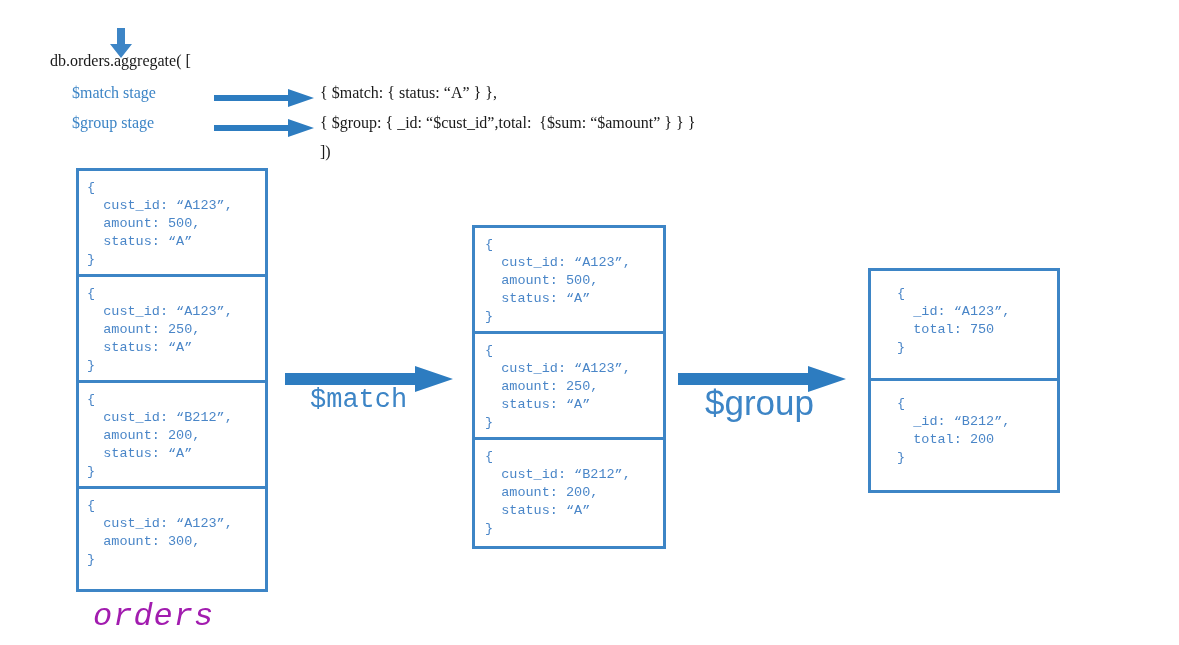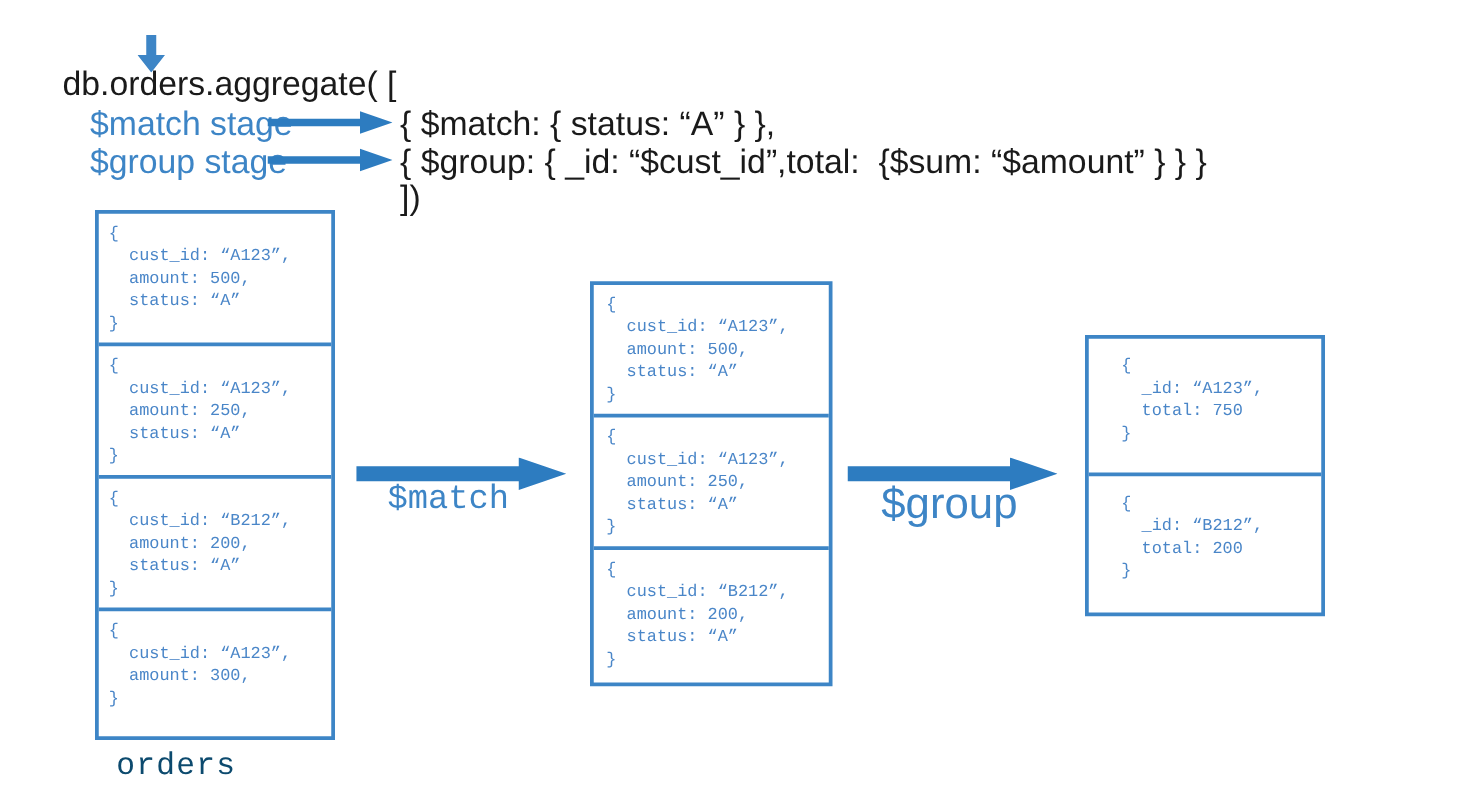--- a/index.html
+++ b/index.html
@@ -33,22 +33,22 @@
   .collection-arrow {
     position: absolute;
     left: 110px;
     top: 28px;
     width: 22px;
     height: 30px;
   }
 
   .code-line {
     position: absolute;
-    font-family: Liberation Sans, sans-serif;
-    font-size: 27px;
+    font-family: Liberation Serif, serif;
+    font-size: 16px;
     color: #1a1a1a;
     white-space: pre;
     letter-spacing: 0px;
   }
   .code-line.blue { color: #3d85c6; }
 
   #code-db      { left: 50px;  top: 52px; }
   #stage-match  { left: 72px;  top: 84px; }
   #stage-group  { left: 72px;  top: 114px; }
   #code-match   { left: 320px; top: 84px; text-align: right; }
@@ -99,24 +99,25 @@
   
   #table-grouped { left: 868px; top: 268px; width: 192px; height: 225px; }
   #table-grouped .doc-cell { height: 109.5px; }
   #table-grouped .doc-body { padding: 14px 0 0 26px; }
 
   .caption-orders {
     position: absolute;
     left: 93px;
     top: 598px;
     font-family: "Liberation Mono", "DejaVu Sans Mono", monospace;
-    font-size: 25px;
-    color: #0c4a6e;
+    font-size: 32px;
+    color: #a21caf;
     white-space: pre;
     letter-spacing: 1px;
+    font-style: italic;
   }
 
   
   .flow-arrow { position: absolute; height: 28px; }
   #flow-arrow-match { left: 285px; top: 366px; width: 168px; }
   #flow-arrow-group { left: 678px; top: 366px; width: 168px; }
 
   .flow-label {
     position: absolute;
     white-space: pre;

